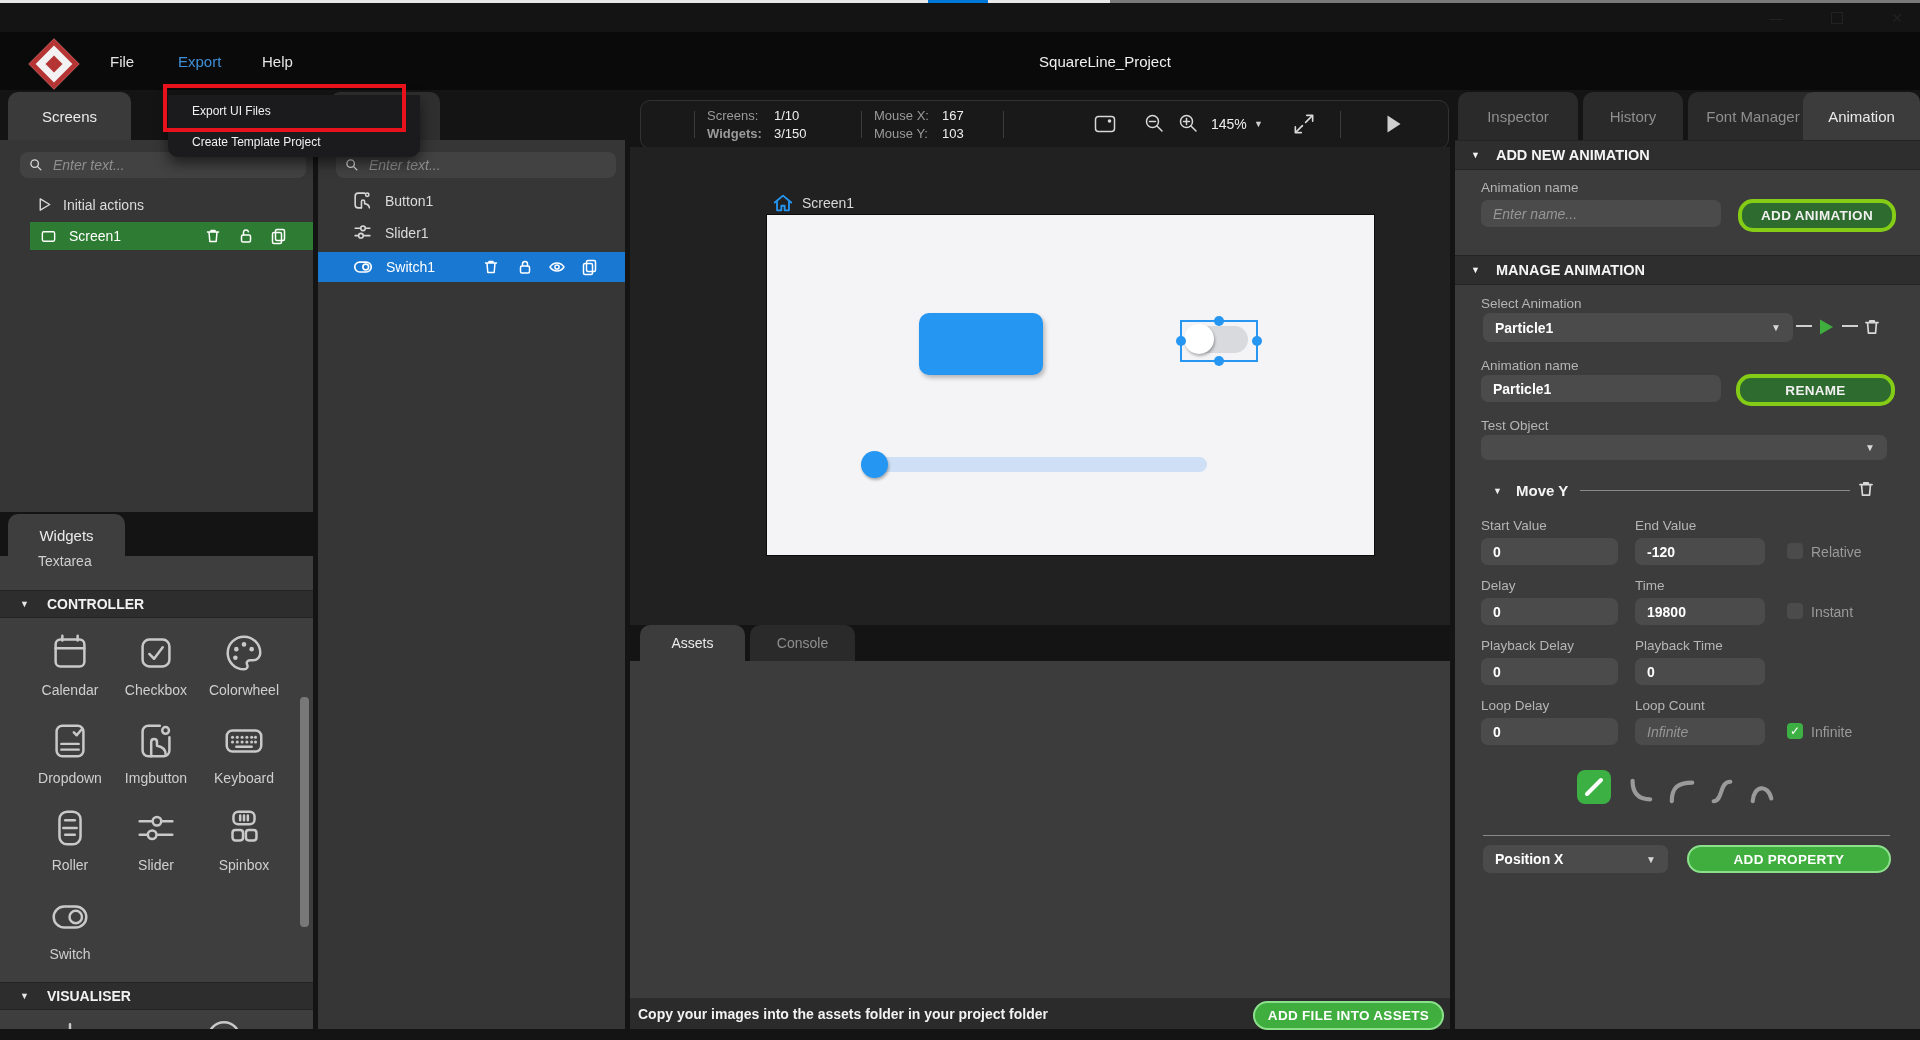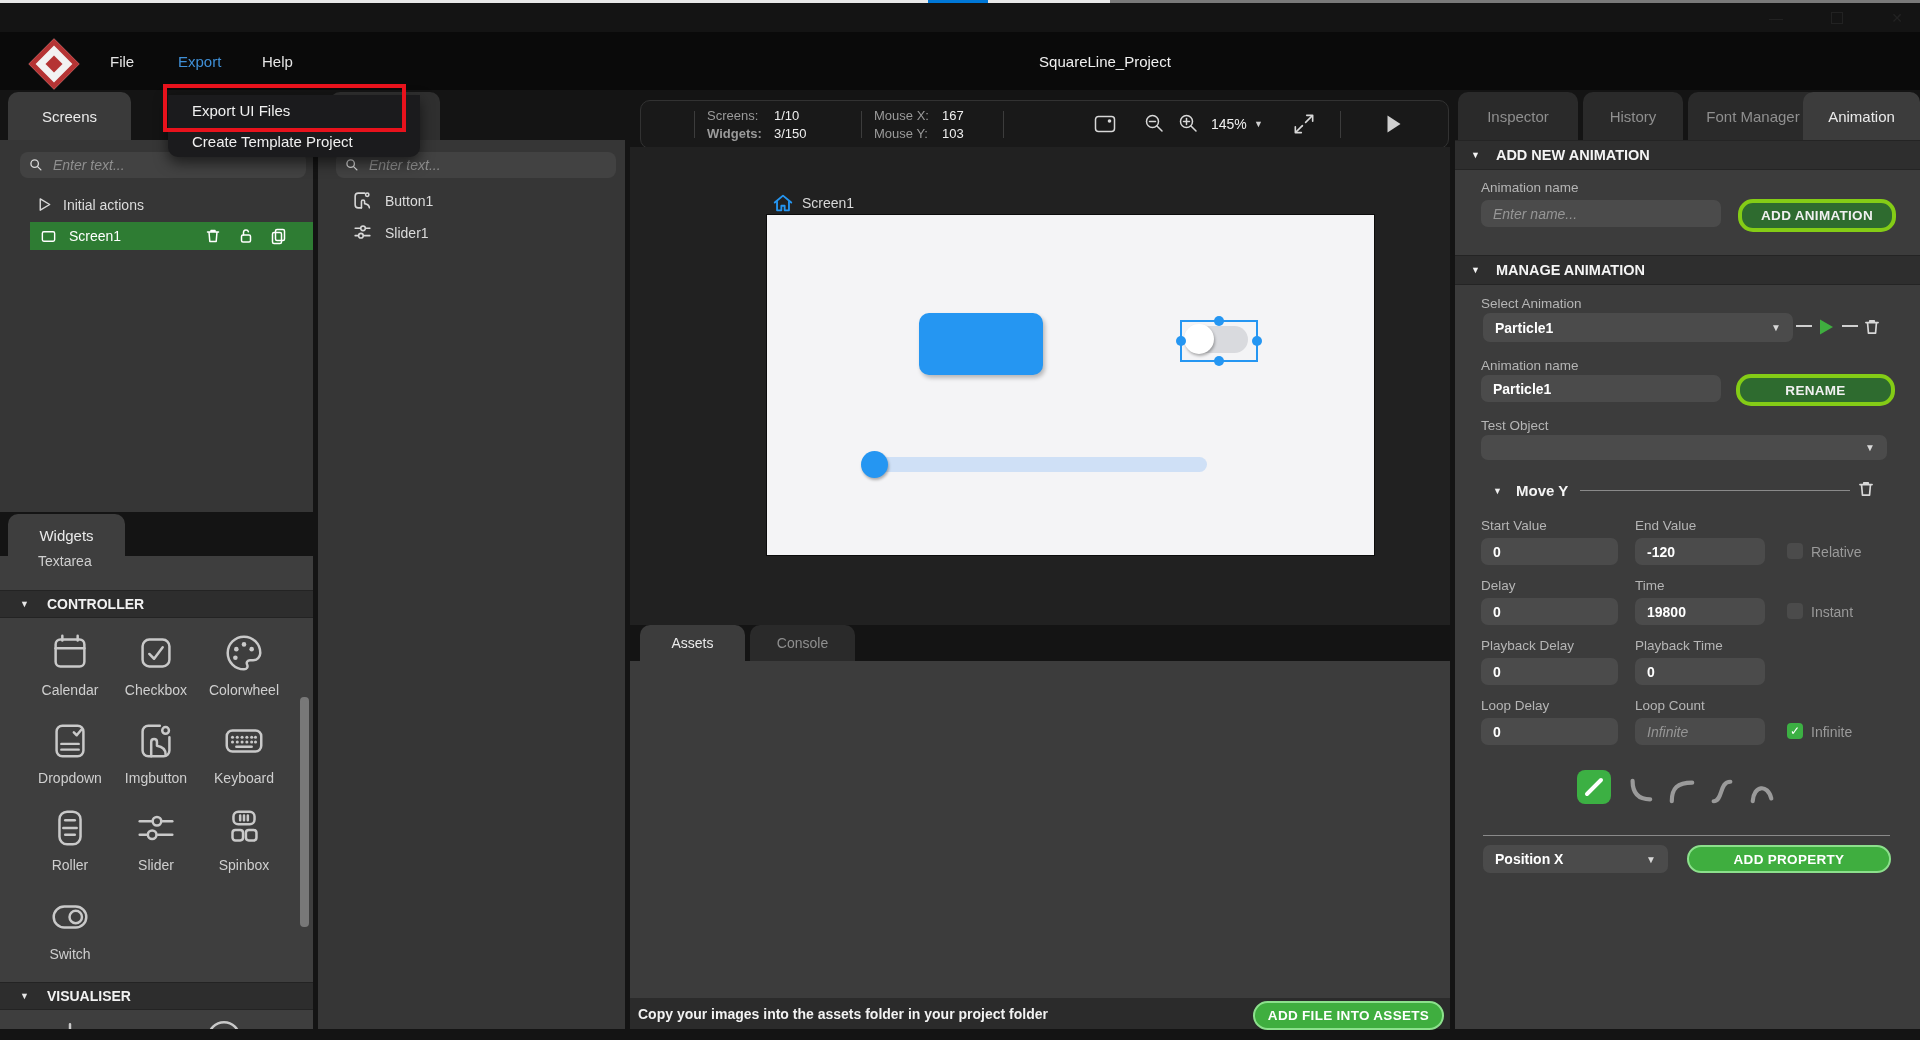--- a/index.html
+++ b/index.html
@@ -19,21 +19,21 @@
   
   .menubar{left:0;top:32px;width:1920px;height:58px;background:#0a0a0a;}
   .mb-logo{position:absolute;left:36px;top:46px;width:26px;height:26px;transform:rotate(45deg);border:5px solid #b53434;background:#f2f2f2;}
   .mb-logo i{position:absolute;left:7px;top:7px;width:12px;height:12px;background:#b53434;}
   .menu-item{position:absolute;top:32px;height:58px;display:flex;align-items:center;font-size:15px;color:#e6e6e6;padding:0 14px;cursor:default;}
   .menu-item.active{color:#3f8fd6;}
   .project-title{position:absolute;left:1105px;top:32px;height:58px;display:flex;align-items:center;transform:translateX(-50%);color:#f0f0f0;font-size:15px;}
 
   
   .export-menu{left:168px;top:95px;width:252px;height:62px;background:#1b1b1d;border-radius:0 0 10px 10px;box-shadow:0 6px 14px rgba(0,0,0,.55);z-index:40;}
-  .export-menu .mi{height:31px;display:flex;align-items:center;padding-left:24px;font-size:15px;color:#f0f0f0;}
+  .export-menu .mi{height:31px;display:flex;align-items:center;padding-left:24px;font-size:12px;color:#f0f0f0;}
   .annotation{left:163px;top:84px;width:235px;height:40px;border:4px solid #e8121c;z-index:60;pointer-events:none;}
 
   
   .tab{position:absolute;height:48px;top:92px;border-radius:10px 10px 0 0;display:flex;align-items:center;justify-content:center;font-size:15px;}
   .tab.on{background:#3a3a3a;color:#eaeaea;}
   .tab.off{background:#2a2a2a;color:#8f8f8f;}
   .panel{background:#363636;}
   .search{position:absolute;height:26px;background:#424242;border-radius:8px;display:flex;align-items:center;padding-left:8px;}
   .search input{background:transparent;border:none;outline:none;font-style:italic;font-size:14px;color:#cfcfcf;margin-left:7px;width:80%;}
   .search input::placeholder{color:#8f8f8f;font-style:italic;}
@@ -312,20 +312,42 @@
       <svg class="ico-sm" width="21" height="21" viewBox="0 0 20 20">
           <line x1="3" y1="6" x2="8" y2="6"></line>
           <circle cx="10.5" cy="6" r="2.2"></circle>
           <line x1="13" y1="6" x2="17" y2="6"></line>
           <line x1="3" y1="13" x2="6" y2="13"></line>
           <circle cx="8.5" cy="13" r="2.2"></circle>
           <line x1="11" y1="13" x2="17" y2="13"></line>
         </svg>
       <span class="rowtext">Slider1</span>
     </div>
+    <div class="abs" style="left:0;top:112px;width:307px;height:30px;background:#1878d2;display:flex;align-items:center;">
+      <svg class="ico-w" style="margin-left:34px;" width="22" height="22" viewBox="0 0 20 20">
+          <rect x="2.5" y="5.5" width="15" height="9" rx="4.5"></rect>
+          <circle cx="12.5" cy="10" r="2.6"></circle>
+        </svg>
+      <span class="rowtext" style="margin-left:12px;color:#fff;">Switch1</span>
+      <svg class="ico-w" style="position:absolute;left:164px;" width="18" height="18" viewBox="0 0 18 18">
+          <path d="M3.5 5h11M7 5V3.5h4V5M5 5l.8 9.5h6.4L13 5"></path>
+        </svg>
+      <svg class="ico-w" style="position:absolute;left:198px;" width="18" height="18" viewBox="0 0 18 18">
+          <rect x="4.5" y="8" width="9" height="7" rx="1.5"></rect>
+          <path d="M6.5 8V6a2.5 2.5 0 0 1 5 0v2"></path>
+        </svg>
+      <svg class="ico-w" style="position:absolute;left:230px;" width="18" height="18" viewBox="0 0 18 18">
+          <path d="M2 9s2.7-4 7-4 7 4 7 4-2.7 4-7 4-7-4-7-4z"></path>
+          <circle cx="9" cy="9" r="2.1"></circle>
+        </svg>
+      <svg class="ico-w" style="position:absolute;left:263px;" width="18" height="18" viewBox="0 0 18 18">
+          <rect x="5.5" y="2.5" width="9" height="11" rx="1.5"></rect>
+          <rect x="2.5" y="5.5" width="9" height="11" rx="1.5"></rect>
+        </svg>
+    </div>
   </div>
 
   <div class="abs ctoolbar">
     <div class="ct-div" style="left:53px;"></div>
     <span class="ct-lab" style="left:66px;top:7px;">Screens:</span>
     <span class="ct-val" style="left:133px;top:7px;">1/10</span>
     <span class="ct-lab" style="left:66px;top:25px;font-weight:bold;">Widgets:</span>
     <span class="ct-val" style="left:133px;top:25px;">3/150</span>
     <div class="ct-div" style="left:220px;"></div>
     <span class="ct-lab" style="left:233px;top:7px;">Mouse X:</span>

